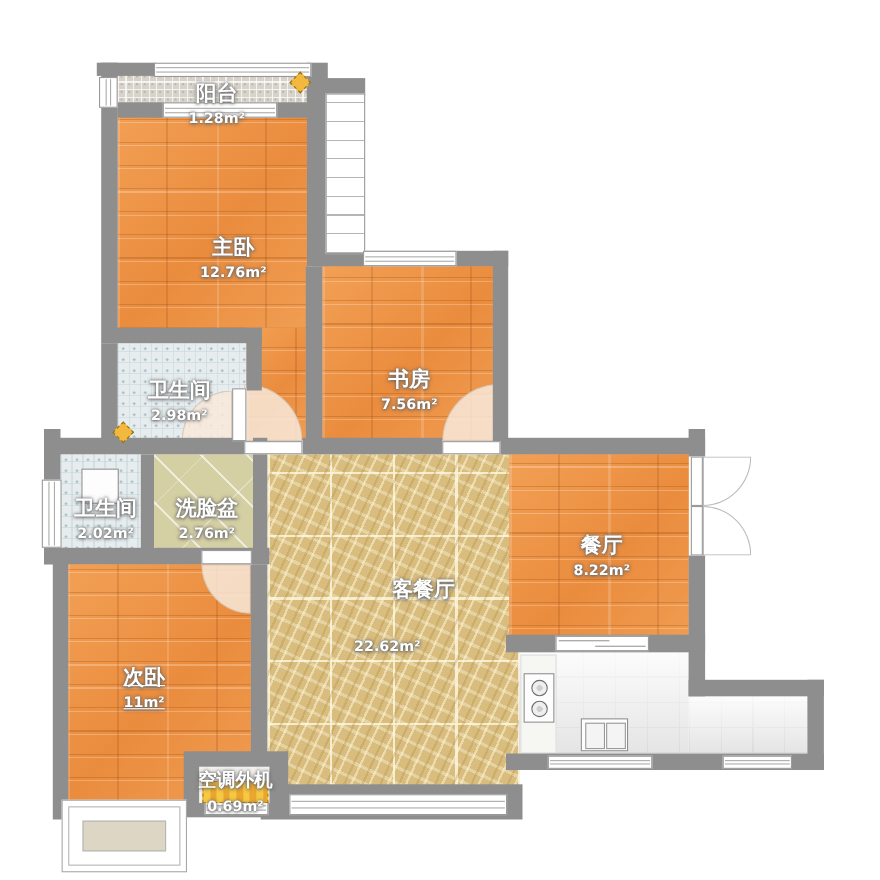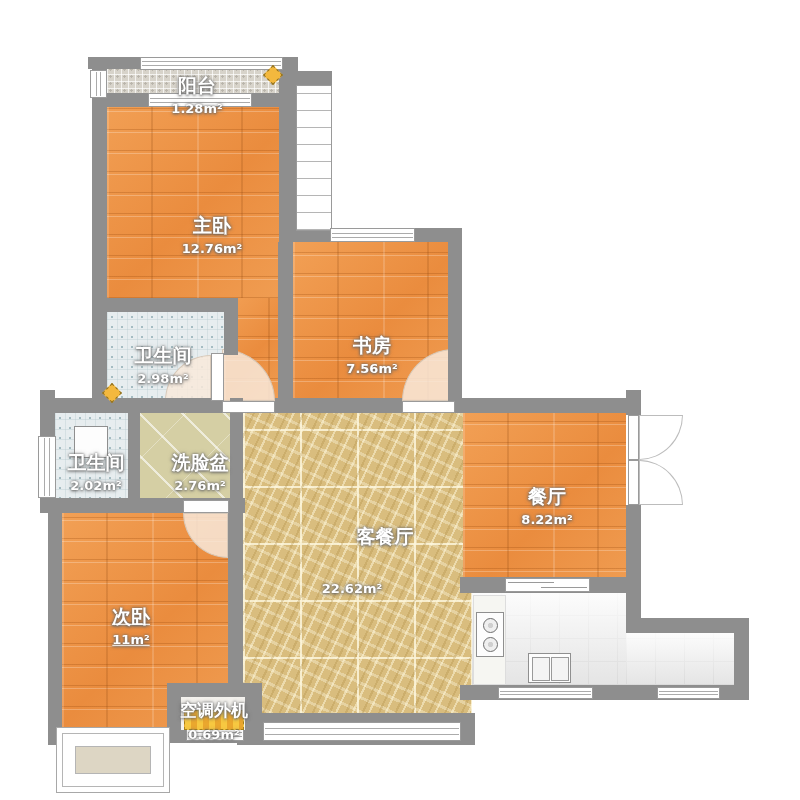--- a/index.html
+++ b/index.html
@@ -200,21 +200,21 @@
     <div class="ar">7.56m²</div>
   </div>
   <div class="lbl" style="left:163px;top:365px;">
     <div class="nm">卫生间</div>
     <div class="ar">2.98m²</div>
   </div>
   <div class="lbl" style="left:96px;top:472px;">
     <div class="nm">卫生间</div>
     <div class="ar">2.02m²</div>
   </div>
-  <div class="lbl" style="left:188px;top:472px;margin-left:12px;">
+  <div class="lbl" style="left:188px;top:472px;">
     <div class="nm">洗脸盆</div>
     <div class="ar">2.76m²</div>
   </div>
   <div class="lbl" style="left:547px;top:506px;">
     <div class="nm">餐厅</div>
     <div class="ar">8.22m²</div>
   </div>
   <div class="lbl" style="left:385px;top:537px;">
     <div class="nm">客餐厅</div>
   </div>

